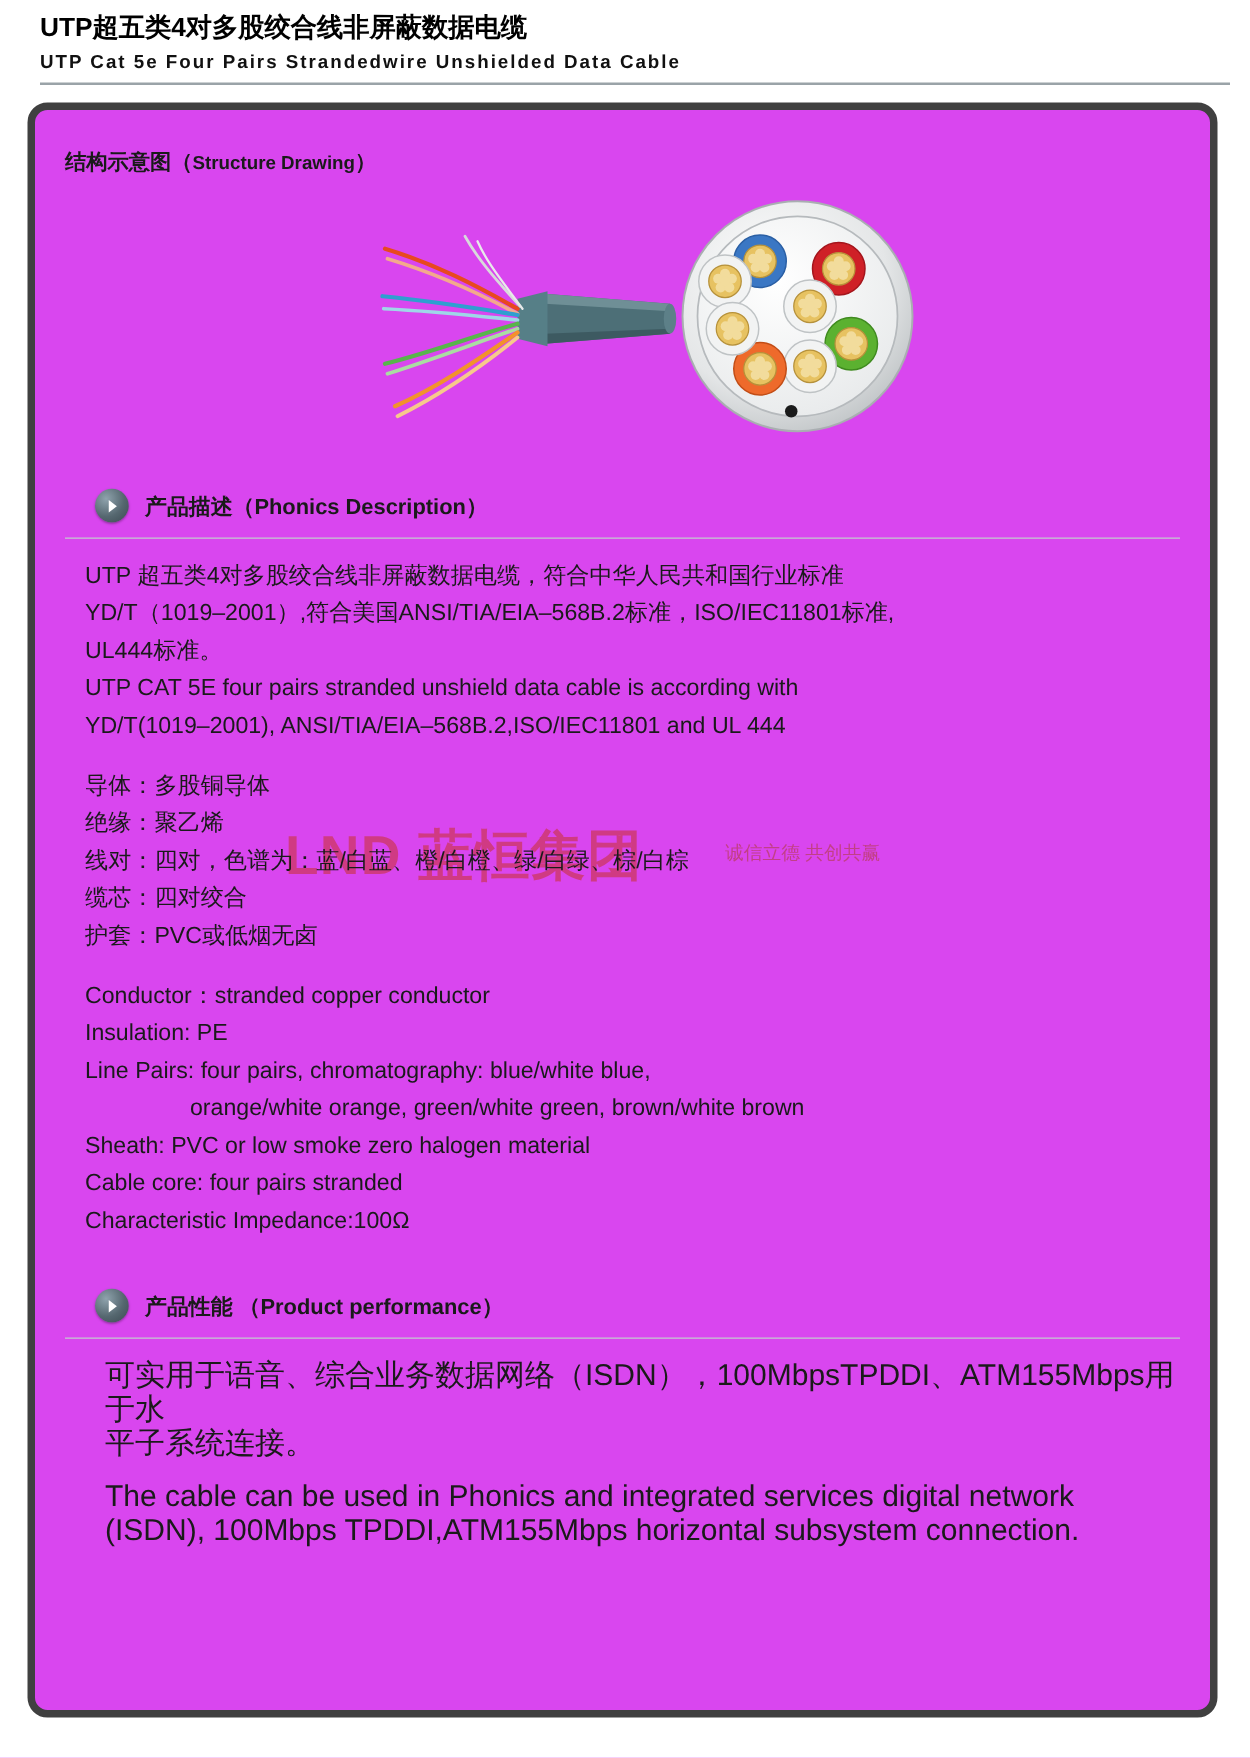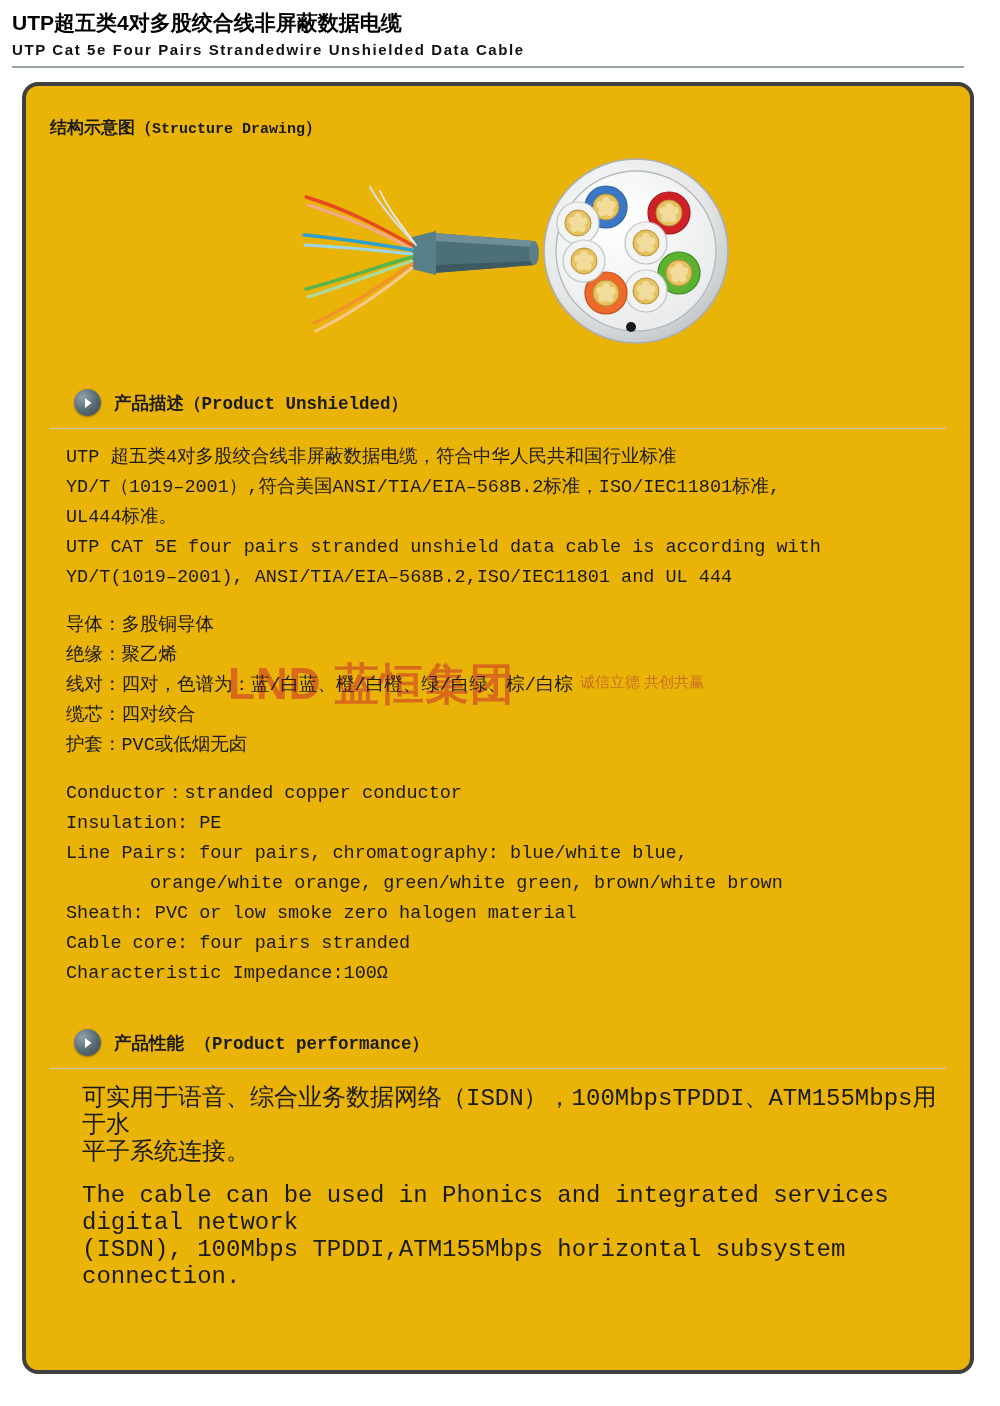--- a/index.html
+++ b/index.html
@@ -11,21 +11,21 @@
     width: 1000px;
     height: 1406px;
     font-family: "Liberation Sans", sans-serif;
     color: #231f20;
     position: relative;
     overflow: hidden;
   }
 
   
   .header {
-    padding: 10px 24px 0 12px;
+    padding: 10px 24px 0 32px;
   }
   .header-title {
     font-size: 21px;
     font-weight: bold;
     color: #000000;
     letter-spacing: 0px;
     line-height: 26px;
   }
   .header-sub {
     font-size: 15px;
@@ -42,25 +42,24 @@
     margin-left: 0;
   }
 
   
   .card {
     position: absolute;
     left: 22px;
     top: 82px;
     width: 952px;
     height: 1292px;
-    border: 4px solid #404040;
+    border: 6px solid #404040;
     border-radius: 16px;
     box-sizing: border-box;
-    background: #eab308;
-    font-family: Liberation Mono, monospace;
+    background: #d946ef;
   }
 
   .section-label {
     font-size: 17px;
     font-weight: bold;
     color: #1a1a1a;
     margin: 30px 0 0 24px;
   }
   .section-label .en {
     font-weight: bold;
@@ -311,21 +310,21 @@
     </svg>
   </div>
 
   <div class="bullet-row">
     <span class="bullet-icon">
       <svg width="14" height="14" viewBox="0 0 14 14">
           <path d="M4 2 L10.5 7 L4 12 Z" fill="#ffffff"></path>
         </svg>
     </span>
     <span class="bullet-text">
-      <span>产品描述（</span><span>Product Unshielded</span><span>）</span>
+      <span>产品描述（</span><span>Phonics Description</span><span>）</span>
     </span>
   </div>
   <div class="hr-thin"></div>
 
   <div class="body-block">
     <p>UTP 超五类4对多股绞合线非屏蔽数据电缆，符合中华人民共和国行业标准</p>
     <p>YD/T（1019–2001）,符合美国ANSI/TIA/EIA–568B.2标准，ISO/IEC11801标准,</p>
     <p>UL444标准。</p>
     <p>UTP CAT 5E four pairs stranded unshield data cable is according with</p>
     <p>YD/T(1019–2001), ANSI/TIA/EIA–568B.2,ISO/IEC11801 and UL 444</p>

